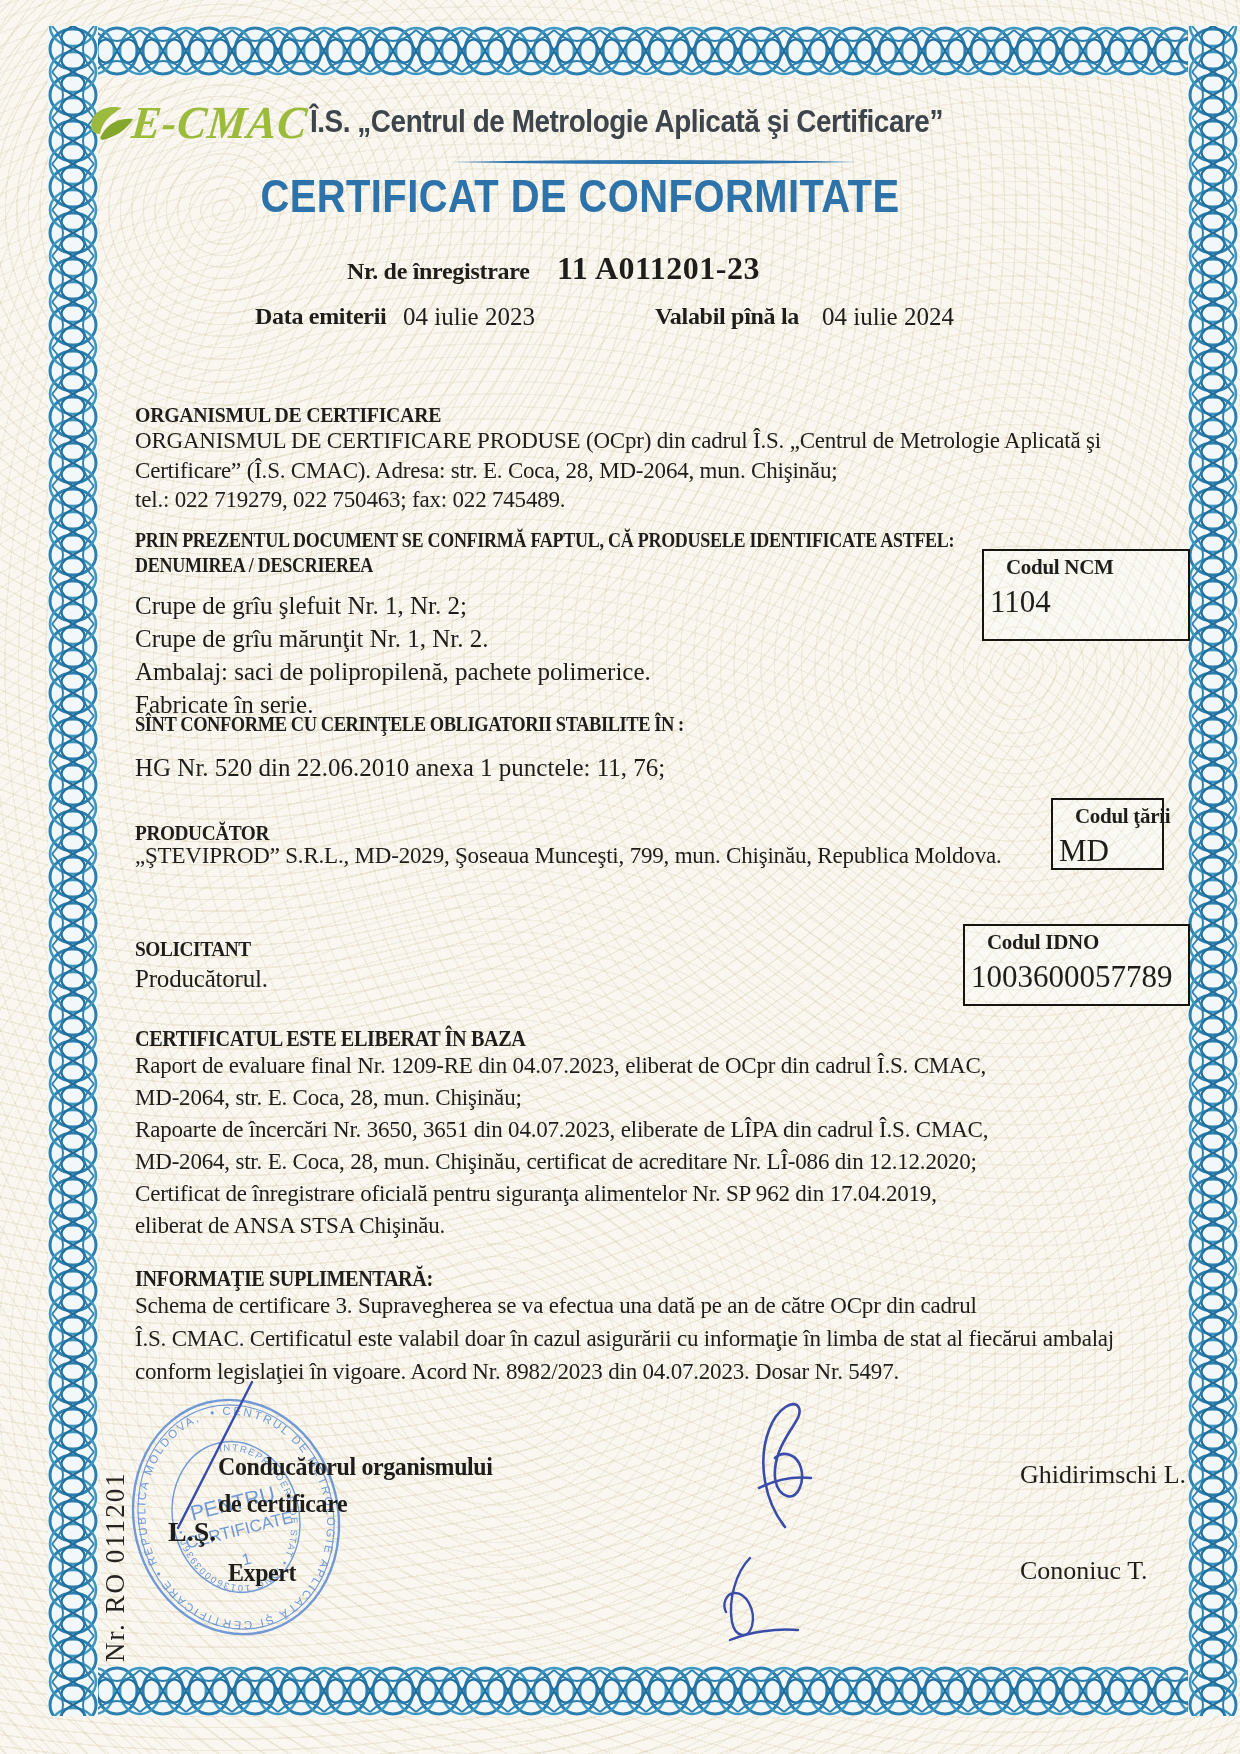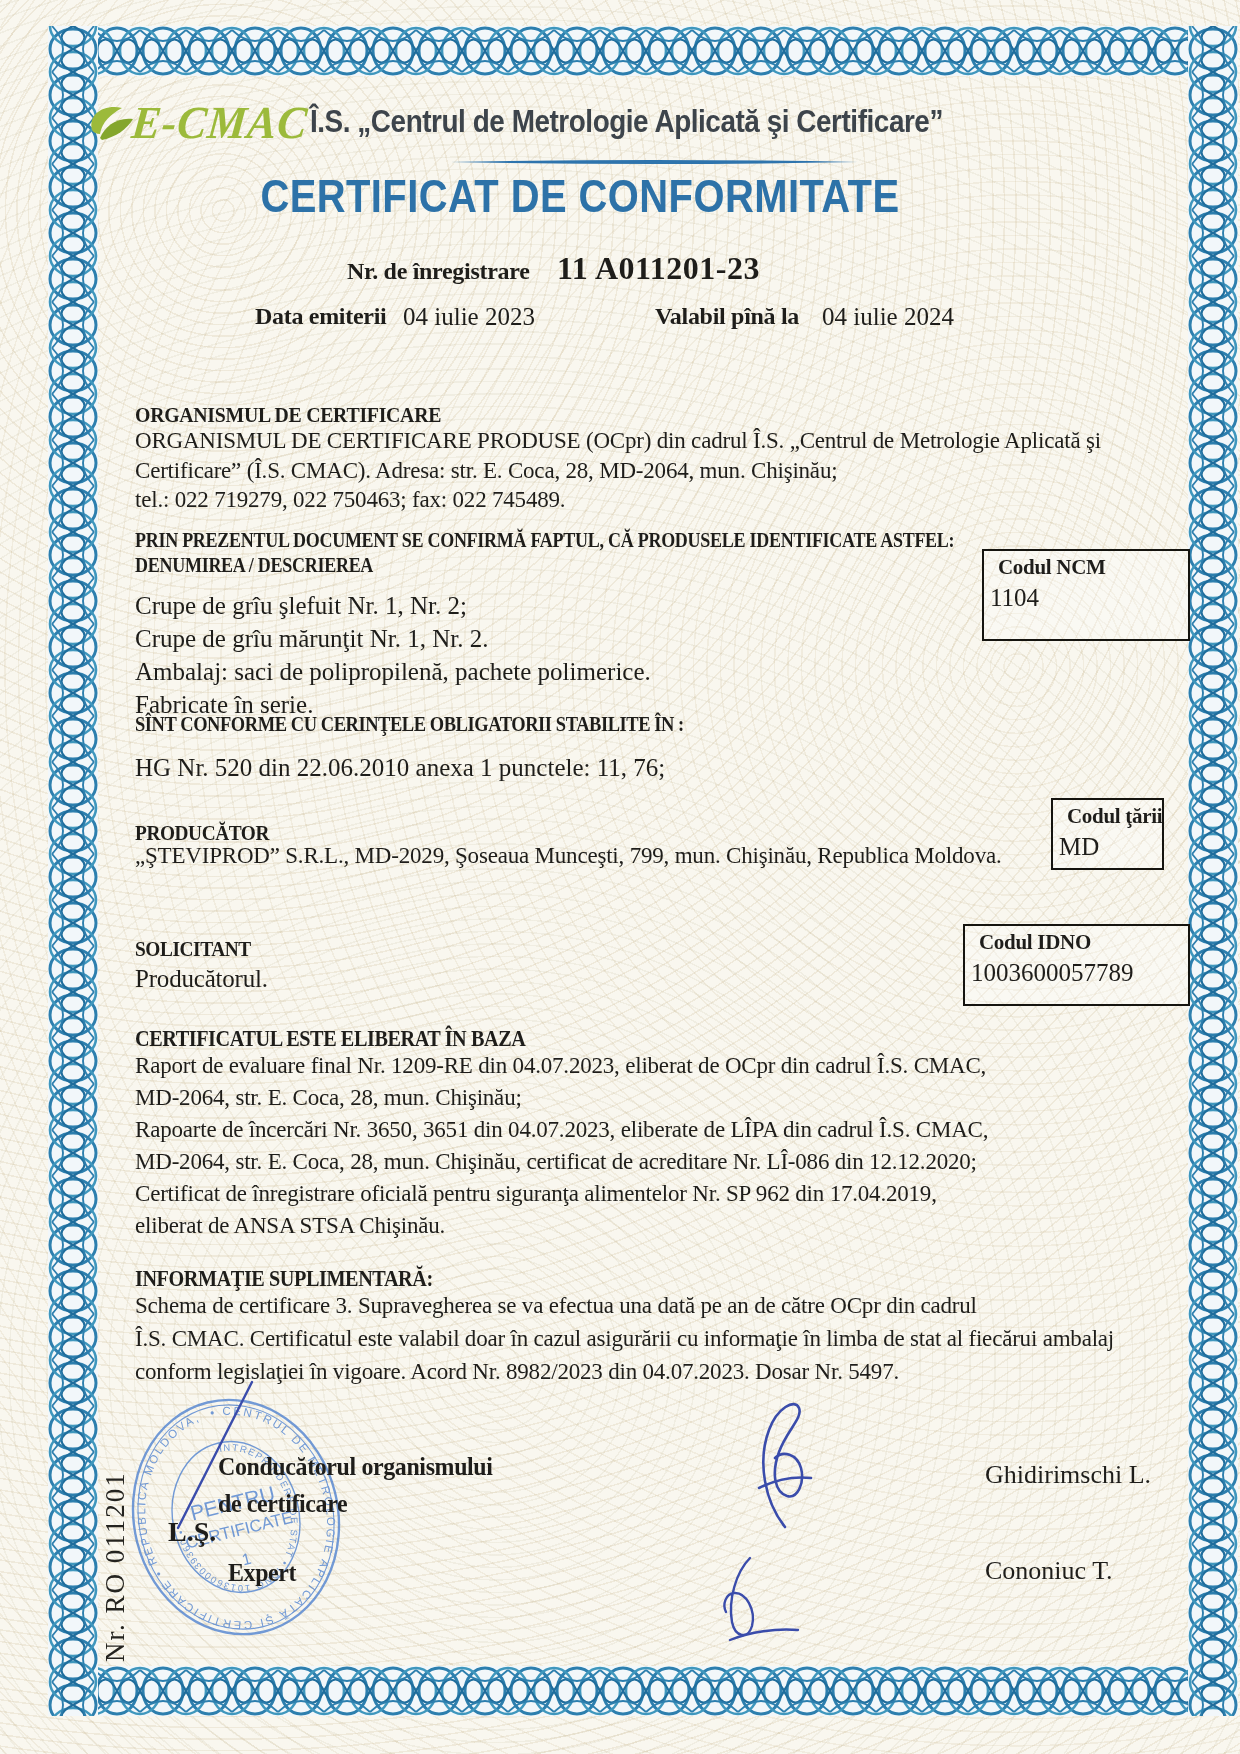--- a/index.html
+++ b/index.html
@@ -16,23 +16,23 @@
       repeating-radial-gradient(circle at 40% 78%, rgba(190,182,150,0) 0 11px, rgba(190,182,150,.15) 11px 12.5px);
   }
   .abs{position:absolute;}
   .nw{white-space:nowrap;}
   .b{font-weight:bold;}
   .body-line{font-size:23px;letter-spacing:-.2px;}
   .prod-line{font-size:25px;margin-top:14px;}
   .sec-head{font-weight:bold;font-size:24px;letter-spacing:-.5px;transform:scaleX(.88);transform-origin:0 50%;}
   .sec-head-sm{font-weight:bold;font-size:20px;letter-spacing:-.3px;transform:scaleX(.9);transform-origin:0 50%;}
   .code-box{border:2px solid #15140f;background:rgba(255,255,255,.25);}
-  .code-label{font-weight:bold;font-size:21px;letter-spacing:-.3px;padding:4px 6px 0 14px;white-space:nowrap;}
-  .code-value{font-size:25px;padding:4px 6px 0 6px;white-space:nowrap;}
-  .name-text{font-size:26px;}
+  .code-label{font-weight:bold;font-size:21px;letter-spacing:-.3px;padding:4px 6px 0 22px;white-space:nowrap;}
+  .code-value{font-size:31px;padding:4px 6px 0 6px;white-space:nowrap;}
+  .name-text{font-size:26px;margin-left:35px;}
   .sig-role{font-weight:bold;font-size:26px;letter-spacing:-.4px;transform:scaleX(.92);transform-origin:0 50%;}
   .doc-title{
     font-family:"Liberation Sans",sans-serif;font-weight:bold;font-size:47px;
     color:#2d72a8;letter-spacing:.5px;
     transform:scaleX(.85);transform-origin:50% 50%;display:inline-block;
   }
   .org-title{
     font-family:"Liberation Sans",sans-serif;font-weight:bold;font-size:31px;
     color:#3d444b;letter-spacing:-.5px;transform:scaleX(.9);transform-origin:0 50%;
   }

